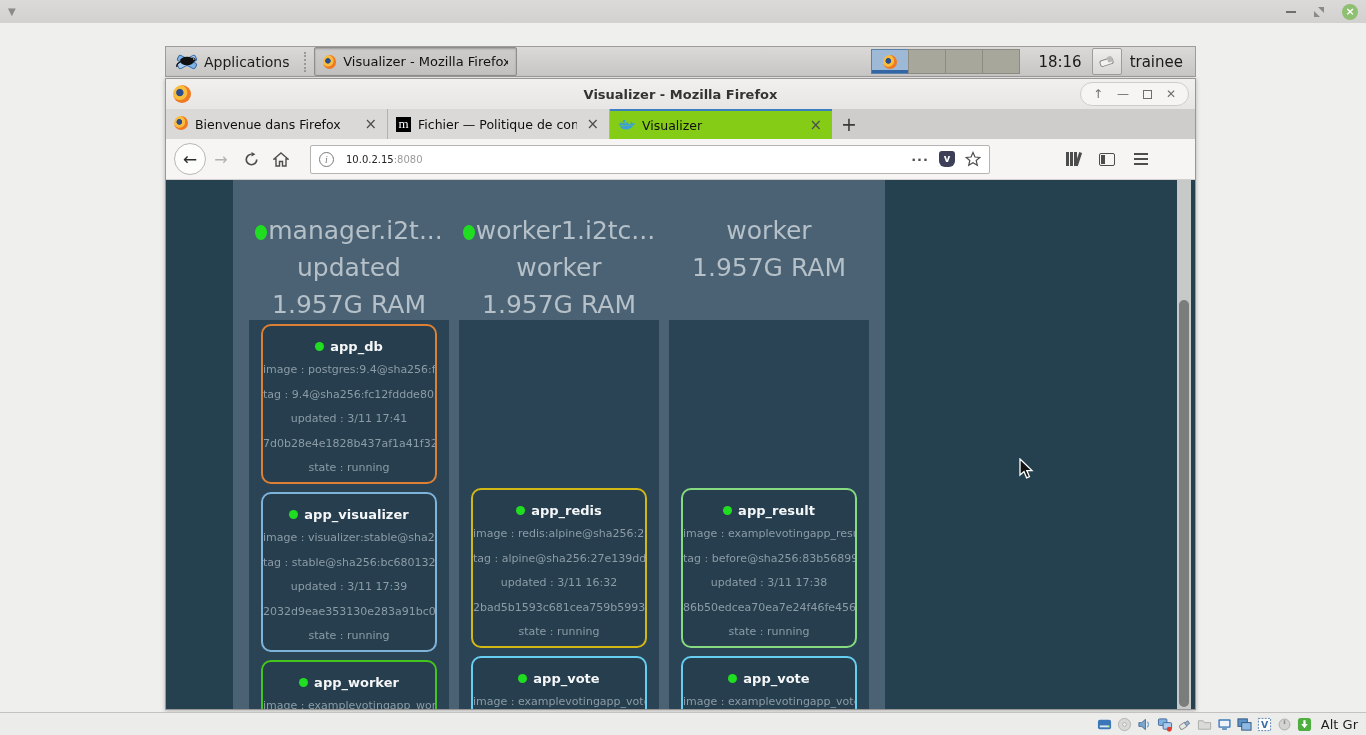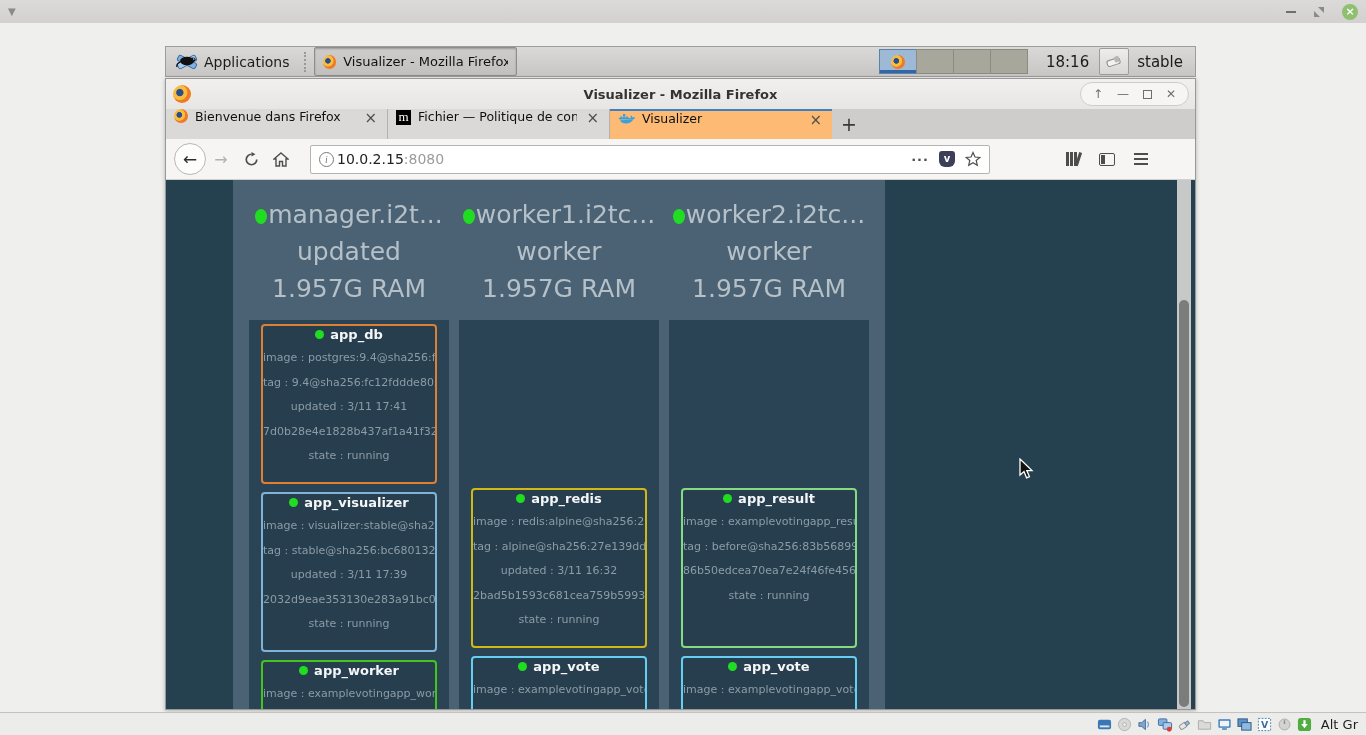--- a/index.html
+++ b/index.html
@@ -56,64 +56,64 @@
     background:#efedec; border:1px solid #9a9896; box-shadow:0 1px 4px rgba(0,0,0,.25); }
   .ff-titlebar { position:relative; height:30px; background:linear-gradient(#f2f0ee,#e8e6e4); display:flex; align-items:center; }
   .ff-titlebar .ff-logo { margin-left:7px; }
   .ff-title { position:absolute; left:0; right:0; text-align:center; font-size:13px; font-weight:bold; color:#333; }
   .ff-winctl { position:absolute; right:6px; top:3px; height:24px; display:flex; align-items:center; gap:14px;
     background:#f6f5f3; border:1px solid #cfcdcb; border-radius:12px; padding:0 12px; }
   .ff-winctl span { color:#6e6e6e; font-size:12px; line-height:1; }
   .ffc-max { display:inline-block; width:9px; height:9px; border:1.5px solid #6e6e6e; }
 
   .ff-tabbar { height:30px; background:#cfcdcc; display:flex; align-items:flex-end; }
-  .ff-tab { height:30px; display:flex; align-items:flex-start; gap:7px; padding:0 8px; width:222px;
+  .ff-tab { height:30px; display:flex; align-items:center; gap:7px; padding:0 8px; width:222px;
     background:#dbd9d8; border-right:1px solid #b3b1b0; font-size:12.5px; color:#0f0f0f; }
   .ff-tab .tab-label { flex:1; white-space:nowrap; overflow:hidden; }
   .ff-tab .tab-close { color:#4f4f4f; font-size:15px; padding:0 2px; }
-  .ff-tab.active { background:#fdba74; border-top:2px solid #3c80c2; border-right:none; }
+  .ff-tab.active { background:#84cc16; border-top:2px solid #3c80c2; border-right:none; }
   .newtab-btn { width:34px; height:30px; font-size:19px; color:#3a3a3a; display:flex; align-items:center; justify-content:center; }
 
   .ff-navbar { height:41px; background:#f6f5f3; border-bottom:1px solid #d2d0ce; display:flex; align-items:center; }
   .nav-back { width:32px; height:32px; border-radius:50%; background:#fdfdfc; border:1px solid #b9b7b5;
     display:flex; align-items:center; justify-content:center; font-size:17px; color:#2e2e2e; margin-left:8px; }
   .nav-ic { width:30px; height:28px; display:flex; align-items:center; justify-content:center; font-size:16px; color:#4d4d4d; }
   .nav-fwd { color:#b4b2b0; }
   .urlbar { display:flex; align-items:center; height:29px; width:680px; margin-left:14px;
     background:#fff; border:1px solid #b6b4b2; border-radius:2px; padding:0 8px; }
   .info-ic { width:15px; height:15px; border:1px solid #7a7a7a; border-radius:50%; color:#7a7a7a;
     font-size:10px; line-height:13px; text-align:center; font-family:"Liberation Serif",serif; font-style:italic; }
-  .url-text { font-size:14px; color:#222; margin-left:3px; flex:1; }
+  .url-text { font-size:10px; color:#222; margin-left:12px; flex:1; }
   .url-port { color:#9b9b9b; }
   .url-dots { color:#4d4d4d; font-weight:bold; font-size:13px; letter-spacing:1px; margin-right:10px; }
   .pocket-ic { width:16px; height:16px; background:#3d3f58; border-radius:3px 3px 6px 6px; color:#fff;
     font-size:10px; font-weight:bold; text-align:center; line-height:15px; margin-right:10px; }
   .star-ic svg { display:block; }
   .toolbar-right { display:flex; align-items:center; gap:4px; margin-left:68px; }
   .lib-ic { position:relative; width:16px; height:16px; }
   .lib-ic i { position:absolute; top:1px; width:2.5px; height:14px; background:#4d4d4d; }
   .lib-ic i:nth-child(1){left:1px;} .lib-ic i:nth-child(2){left:5px;} .lib-ic i:nth-child(3){left:9px;}
   .lib-ic i:nth-child(4){left:12px; transform:rotate(18deg);}
   .sidebar-ic { width:16px; height:13px; border:1.6px solid #4d4d4d; border-radius:2px; position:relative; }
   .sidebar-ic:before { content:""; position:absolute; left:1px; top:1px; bottom:1px; width:4px; background:#4d4d4d; }
   .burger-ic { display:flex; flex-direction:column; gap:3px; }
   .burger-ic i { width:14px; height:2px; background:#4d4d4d; }
 
   
   .ff-content { position:relative; height:529px; background:#25404f; overflow:hidden; }
   .swarm { position:absolute; left:67px; top:0; bottom:0; width:652px; background:#4a6273; }
   .node { position:absolute; top:0; bottom:0; width:200px; }
-  .node-header { padding-top:16px; text-align:center; color:#b5c0c8; }
+  .node-header { padding-top:32px; text-align:center; color:#b5c0c8; }
   .node-name-line { font-size:25px; line-height:37px; white-space:nowrap; }
   .node-dot { display:inline-block; width:12px; height:15px; border-radius:50%; background:#21dd21; vertical-align:-1px; margin-right:1px; }
   .node-role, .node-ram { font-size:25px; line-height:37px; }
   .node-tasks { position:absolute; left:0; right:0; top:140px; bottom:0; background:#2b4455; padding:4px 12px 0 12px; }
   .node.shifted .node-tasks { padding-top:168px; }
-  .task-card { height:160px; background:#263e4d; border:2px solid #888; border-radius:4px; margin-bottom:8px;
-    overflow:hidden; text-align:center; padding-top:0; }
+  .task-card { height:160px; background:#263e4d; border:2px solid #888; border-radius:10px; margin-bottom:8px;
+    overflow:hidden; text-align:center; padding-top:12px; }
   .task-title { font-size:13px; font-weight:bold; color:#f4f6f8; line-height:18px; margin-bottom:2px; white-space:nowrap; }
   .task-dot { display:inline-block; width:9px; height:9px; border-radius:50%; background:#22dd22; margin-right:6px; }
   .task-row { font-size:11px; color:#8c9ca7; line-height:24.5px; white-space:nowrap; overflow:hidden; }
 
   .content-scrollbar { position:absolute; right:4px; top:0; bottom:0; width:14px; background:#c6c9c8; }
   .content-scroll-thumb { position:absolute; left:2px; width:10px; top:120px; bottom:2px; background:#7a7d7c; border-radius:5px; }
 
   
   .vbox-statusbar { position:absolute; left:0; top:712px; width:1366px; height:23px; background:#ececea;
     border-top:1px solid #c4c2c0; display:flex; align-items:center; justify-content:flex-end; gap:4px; padding-right:8px; }
@@ -169,21 +169,21 @@
         <div class="pager-cell"></div>
         <div class="pager-cell"></div>
       </div>
     <span class="clock">18:16</span>
     <div class="user-btn">
       <svg width="18" height="14" viewBox="0 0 18 14">
         <rect x="2" y="4" width="13" height="6" rx="2" fill="#f4f2f0" stroke="#8a8886" transform="rotate(-18 9 7)"></rect>
         <rect x="10" y="2.2" width="5" height="6" rx="1.5" fill="#b9b7b5" transform="rotate(-18 9 7)"></rect>
       </svg>
     </div>
-    <span class="user-label">stable</span>
+    <span class="user-label">trainee</span>
   </div>
 
   <div class="firefox-window">
 
     <div class="ff-titlebar">
       <span class="ff-logo"></span>
       <span class="ff-title">Visualizer - Mozilla Firefox</span>
       <span class="ff-winctl">
         <span>↑</span>
         <span>—</span>
@@ -314,29 +314,29 @@
                 <div class="task-row">state : running</div>
               </div>
               <div class="task-card" style="border-color: rgb(102, 206, 241);">
                 <div class="task-title"><span class="task-dot" style="background: rgb(33, 221, 33);"></span><span class="task-name">app_vote</span></div>
                 <div class="task-row">image : examplevotingapp_vote:be</div>
               </div>
             </div>
           </div>
           <div class="node shifted" style="left: 436px;">
             <div class="node-header">
-              <div class="node-name-line"><span class="node-dot" style="background: rgb(33, 221, 33);"></span><span class="node-name">worker2.i2tc...</span></div>
               <div class="node-role">worker</div>
               <div class="node-ram">1.957G RAM</div>
             </div>
             <div class="node-tasks">
               <div class="task-card" style="border-color: rgb(134, 218, 128);">
                 <div class="task-title"><span class="task-dot" style="background: rgb(33, 221, 33);"></span><span class="task-name">app_result</span></div>
                 <div class="task-row">image : examplevotingapp_result:b</div>
                 <div class="task-row">tag : before@sha256:83b568996e9</div>
+                <div class="task-row">updated : 3/11 17:38</div>
                 <div class="task-row">86b50edcea70ea7e24f46fe456844</div>
                 <div class="task-row">state : running</div>
               </div>
               <div class="task-card" style="border-color: rgb(102, 206, 241);">
                 <div class="task-title"><span class="task-dot" style="background: rgb(33, 221, 33);"></span><span class="task-name">app_vote</span></div>
                 <div class="task-row">image : examplevotingapp_vote:be</div>
               </div>
             </div>
           </div>
         </div>

